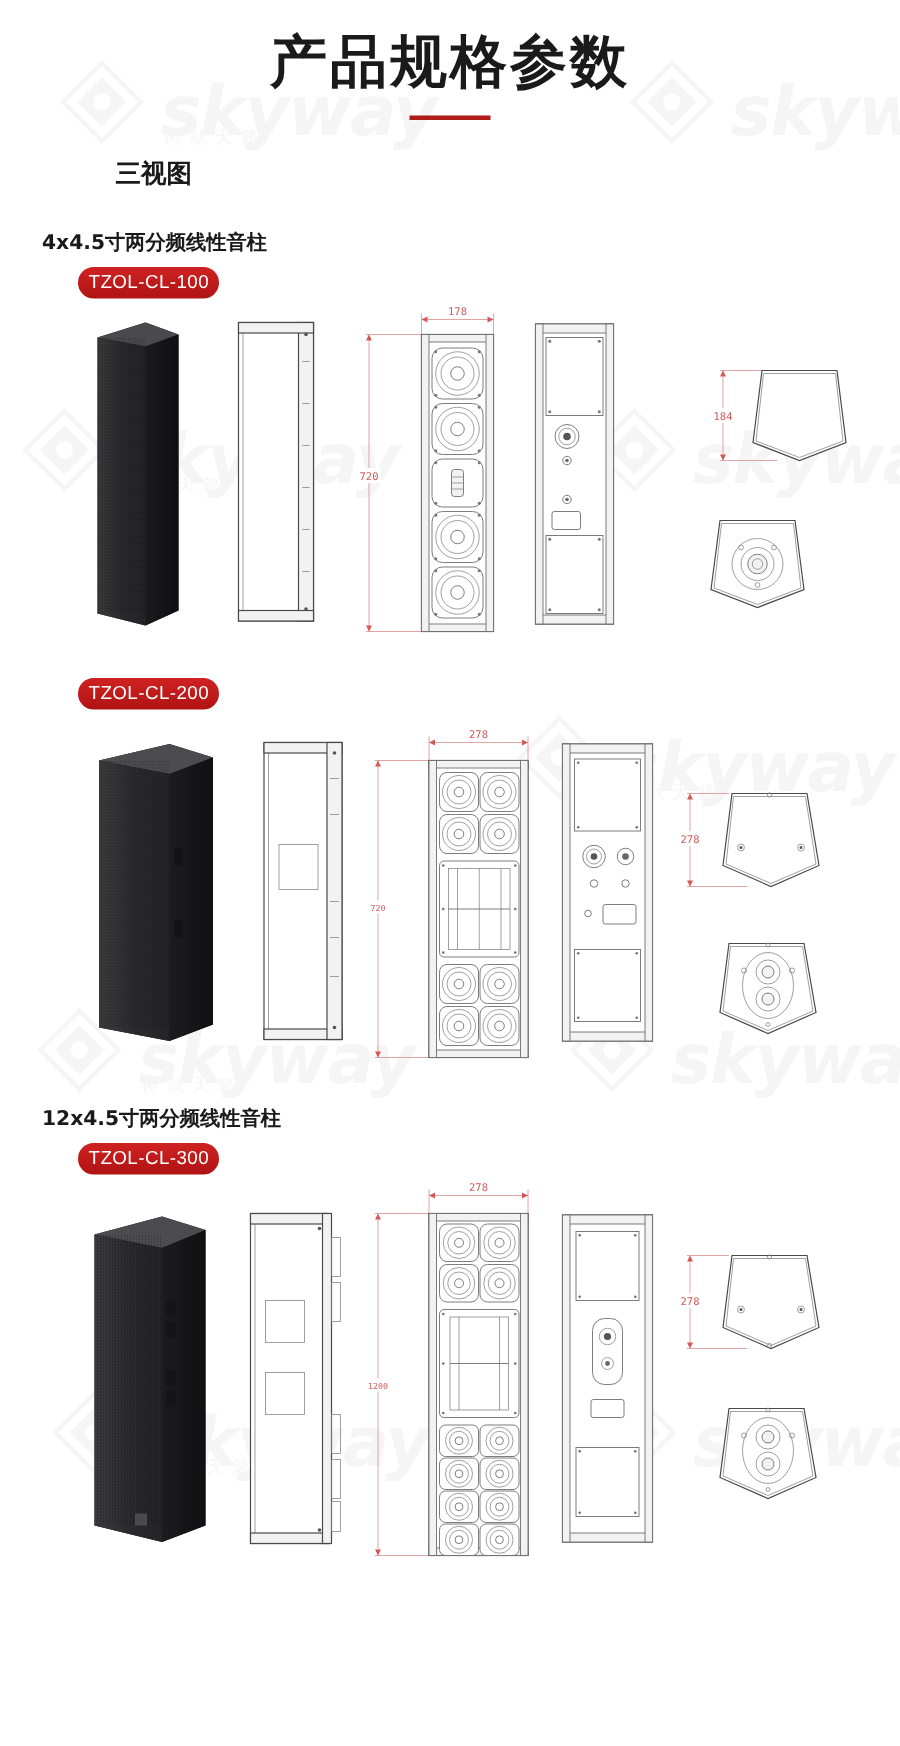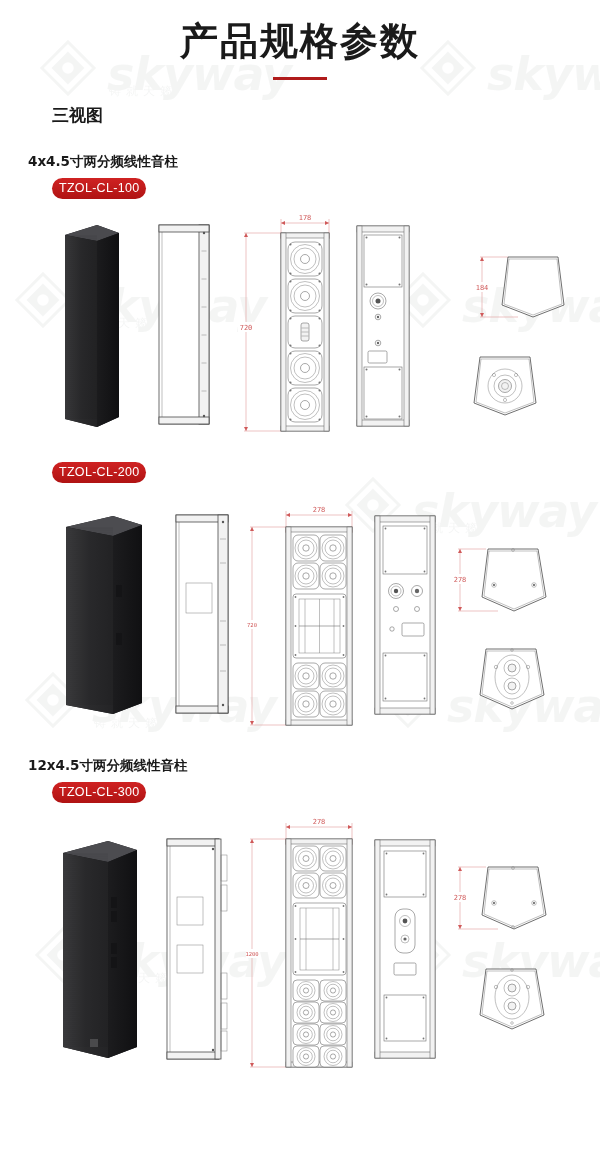--- a/index.html
+++ b/index.html
@@ -50,21 +50,21 @@
     font-family:"DejaVu Sans","Liberation Sans",sans-serif;
   }
   .title-rule{
     position:relative; z-index:2;
     width:54px;height:3px;background:#b01b1b;
     margin:10px auto 0;
   }
 
   .section-heading{
     position:relative; z-index:2;
-    margin:24px 0 0 52px;
+    margin:24px 0 0 77px;
     font-size:17px; font-weight:700; color:#1a1a1a;
     font-family:"DejaVu Sans","Liberation Sans",sans-serif;
   }
 
   
   .product{ position:relative; z-index:2; }
   .product-name{
     margin-left:28px;
     font-size:13.5px; font-weight:700; color:#1a1a1a;
     font-family:"DejaVu Sans","Liberation Sans",sans-serif;
@@ -75,21 +75,20 @@
     padding:3px 7px 4px;
     border-radius:11px;
     background:linear-gradient(180deg,#cf2222 0%,#b01313 100%);
     color:#fff; font-size:12.5px; font-weight:500;
     letter-spacing:.3px;
     font-family:"Liberation Sans",sans-serif;
   }
 
   .views{
     position:relative;
-    margin-top:10px;
     height:232px;
     width:500px;
     text-align:center;
   }
   .views.tall{ height:250px; }
   .views.taller{ height:262px; }
 
   .view{ position:absolute; }
   .view svg{ display:block; overflow:visible; }
 

